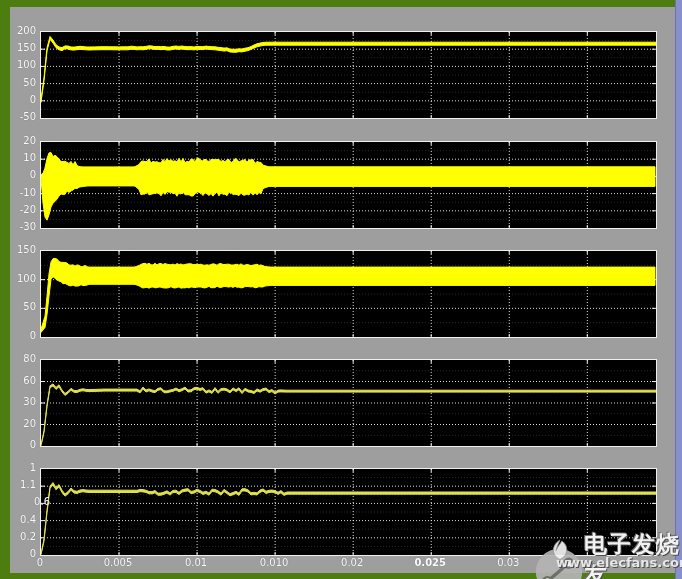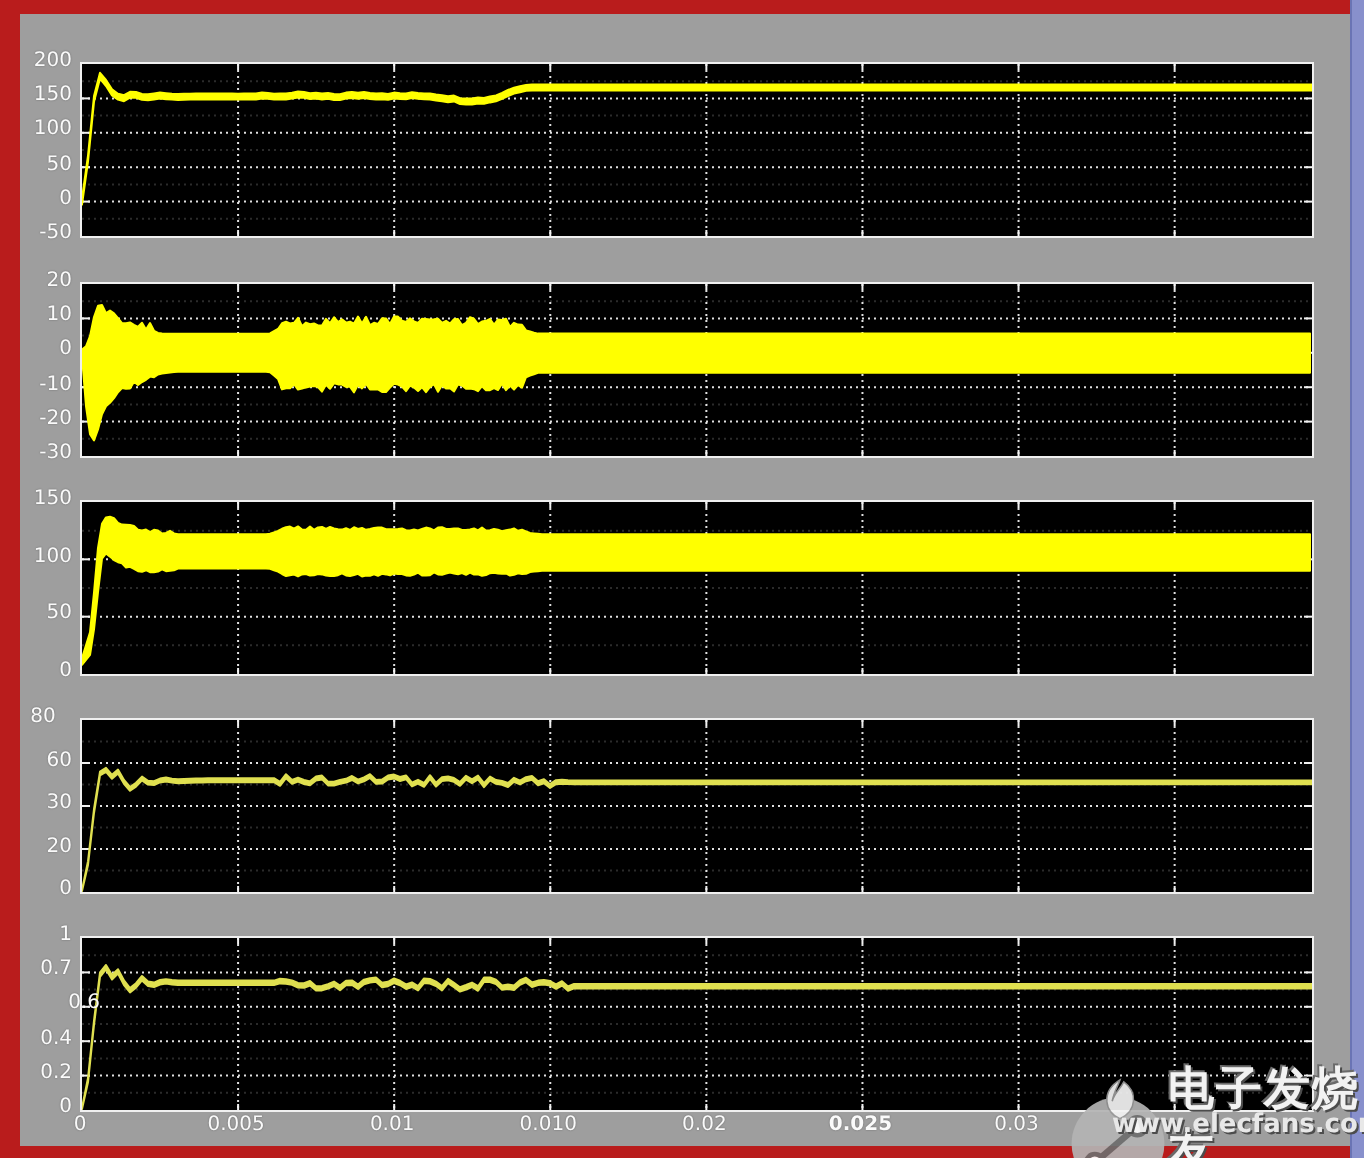--- a/index.html
+++ b/index.html
@@ -1,16 +1,16 @@
 <!DOCTYPE html>
 <html><head>
 <meta charset="utf-8">
 <style>
   html,body{margin:0;padding:0;}
-  #screen{position:relative;width:682px;height:579px;background:#b91c1c;overflow:hidden;
+  #screen{position:relative;width:682px;height:579px;background:#4d7c0f;overflow:hidden;
           font-family:"DejaVu Sans","Liberation Sans",sans-serif;}
   .panel{position:absolute;left:10px;top:7px;width:666px;height:566px;background:#9e9e9e;}
   .scrollbar{position:absolute;right:0;top:0;width:6px;height:579px;background:#8890cc;border-left:1px solid #6a74b4;}
   .plotbox{position:absolute;background:#000;border:1px solid #f0f0f0;}
   .plotbox svg{position:absolute;left:0;top:0;}
   .ytick{position:absolute;width:29px;text-align:right;font-size:10px;color:#fafafa;
          text-shadow:0 0 1px rgba(0,0,0,.35);}
   .xtick{position:absolute;font-size:10px;color:#fafafa;transform:translateX(-50%);
          text-shadow:0 0 1px rgba(0,0,0,.35);}
   .watermark{position:absolute;left:0;top:0;width:682px;height:484px;pointer-events:none;}
@@ -211,21 +211,21 @@
             <line x1="390.22842639593915" y1="83" x2="390.22842639593915" y2="86" stroke="#f0f0f0"></line>
             <line x1="390.22842639593915" y1="0" x2="390.22842639593915" y2="3" stroke="#f0f0f0"></line>
             <line x1="468.27411167512696" y1="83" x2="468.27411167512696" y2="86" stroke="#f0f0f0"></line>
             <line x1="468.27411167512696" y1="0" x2="468.27411167512696" y2="3" stroke="#f0f0f0"></line>
             <line x1="546.3197969543148" y1="83" x2="546.3197969543148" y2="86" stroke="#f0f0f0"></line>
             <line x1="546.3197969543148" y1="0" x2="546.3197969543148" y2="3" stroke="#f0f0f0"></line>
           </g>
           <polygon points="0,85.0 3,70.6 6,44.5 9,25.8 12,23.9 15,27.4 18,24.8 21,30.0 24,33.5 27,31.4 30,28.3 33,30.4 36,30.6 39,29.3 42,28.8 45,29.4 48,29.6 51,29.5 54,29.4 57,29.3 60,29.2 63,29.1 66,29.1 69,29.1 72,29.1 75,29.1 78,29.1 81,29.1 84,29.1 87,29.1 90,29.1 93,29.1 96,29.1 99,30.9 102,27.1 105,30.0 108,28.9 111,30.0 114,30.7 117,28.3 120,27.8 123,30.8 126,30.9 129,30.0 132,29.4 135,28.0 138,29.8 141,28.7 144,27.1 147,30.0 150,29.8 153,27.8 156,27.3 159,28.5 162,27.7 165,31.3 168,29.9 171,31.5 174,27.6 177,31.4 180,28.6 183,28.2 186,29.0 189,31.0 192,27.9 195,29.7 198,27.8 201,31.6 204,28.3 207,30.0 210,30.5 213,31.5 216,28.9 219,30.3 222,28.6 225,28.0 228,30.6 231,29.6 234,32.1 237,30.1 240,29.9 243,30.1 246,30.2 249,30.2 252,30.2 255,30.2 258,30.2 261,30.2 264,30.2 267,30.2 270,30.2 273,30.2 276,30.2 279,30.2 282,30.2 285,30.2 288,30.2 291,30.2 294,30.2 297,30.2 300,30.2 303,30.2 306,30.2 309,30.2 312,30.2 315,30.2 318,30.2 321,30.2 324,30.2 327,30.2 330,30.2 333,30.2 336,30.2 339,30.2 342,30.2 345,30.2 348,30.2 351,30.2 354,30.2 357,30.2 360,30.2 363,30.2 366,30.2 369,30.2 372,30.2 375,30.2 378,30.2 381,30.2 384,30.2 387,30.2 390,30.2 393,30.2 396,30.2 399,30.2 402,30.2 405,30.2 408,30.2 411,30.2 414,30.2 417,30.2 420,30.2 423,30.2 426,30.2 429,30.2 432,30.2 435,30.2 438,30.2 441,30.2 444,30.2 447,30.2 450,30.2 453,30.2 456,30.2 459,30.2 462,30.2 465,30.2 468,30.2 471,30.2 474,30.2 477,30.2 480,30.2 483,30.2 486,30.2 489,30.2 492,30.2 495,30.2 498,30.2 501,30.2 504,30.2 507,30.2 510,30.2 513,30.2 516,30.2 519,30.2 522,30.2 525,30.2 528,30.2 531,30.2 534,30.2 537,30.2 540,30.2 543,30.2 546,30.2 549,30.2 552,30.2 555,30.2 558,30.2 561,30.2 564,30.2 567,30.2 570,30.2 573,30.2 576,30.2 579,30.2 582,30.2 585,30.2 588,30.2 591,30.2 594,30.2 597,30.2 600,30.2 603,30.2 606,30.2 609,30.2 612,30.2 615,30.2 615,32.1 612,32.1 609,32.1 606,32.1 603,32.1 600,32.1 597,32.1 594,32.1 591,32.1 588,32.1 585,32.1 582,32.1 579,32.1 576,32.1 573,32.1 570,32.1 567,32.1 564,32.1 561,32.1 558,32.1 555,32.1 552,32.1 549,32.1 546,32.1 543,32.1 540,32.1 537,32.1 534,32.1 531,32.1 528,32.1 525,32.1 522,32.1 519,32.1 516,32.1 513,32.1 510,32.1 507,32.1 504,32.1 501,32.1 498,32.1 495,32.1 492,32.1 489,32.1 486,32.1 483,32.1 480,32.1 477,32.1 474,32.1 471,32.1 468,32.1 465,32.1 462,32.1 459,32.1 456,32.1 453,32.1 450,32.1 447,32.1 444,32.1 441,32.1 438,32.1 435,32.1 432,32.1 429,32.1 426,32.1 423,32.1 420,32.1 417,32.1 414,32.1 411,32.1 408,32.1 405,32.1 402,32.1 399,32.1 396,32.1 393,32.1 390,32.1 387,32.1 384,32.1 381,32.1 378,32.1 375,32.1 372,32.1 369,32.1 366,32.1 363,32.1 360,32.1 357,32.1 354,32.1 351,32.1 348,32.1 345,32.1 342,32.1 339,32.1 336,32.1 333,32.1 330,32.1 327,32.1 324,32.1 321,32.1 318,32.1 315,32.1 312,32.1 309,32.1 306,32.1 303,32.1 300,32.1 297,32.1 294,32.1 291,32.1 288,32.1 285,32.1 282,32.1 279,32.1 276,32.1 273,32.1 270,32.1 267,32.1 264,32.1 261,32.1 258,32.1 255,32.1 252,32.1 249,32.1 246,32.1 243,32.0 240,31.9 237,32.1 234,34.0 231,31.6 228,32.6 225,29.9 222,30.6 219,32.2 216,30.9 213,33.5 210,32.4 207,31.9 204,30.2 201,33.6 198,29.7 195,31.6 192,29.8 189,32.9 186,30.9 183,30.1 180,30.5 177,33.3 174,29.5 171,33.4 168,31.8 165,33.2 162,29.6 159,30.5 156,29.2 153,29.7 150,31.8 147,31.9 144,29.0 141,30.7 138,31.7 135,30.0 132,31.3 129,31.9 126,32.8 123,32.7 120,29.7 117,30.2 114,32.6 111,32.0 108,30.8 105,31.9 102,29.1 99,32.9 96,31.1 93,31.1 90,31.1 87,31.1 84,31.1 81,31.1 78,31.1 75,31.1 72,31.1 69,31.1 66,31.1 63,31.1 60,31.2 57,31.3 54,31.4 51,31.5 48,31.6 45,31.3 42,30.8 39,31.2 36,32.5 33,32.3 30,30.2 27,33.3 24,35.4 21,31.9 18,26.7 15,29.4 12,25.9 9,27.7 6,46.5 3,72.5 0,85.5" fill="#e0e050" stroke="#e0e050" stroke-width="1" stroke-linejoin="round"></polygon>
         </svg>
       </div>
-      <span class="ytick" style="left: 7px; top: 353px; text-align: center;">80</span>
+      <span class="ytick" style="left: 7px; top: 353px;">80</span>
       <span class="ytick" style="left: 7px; top: 374.5px;">60</span>
       <span class="ytick" style="left: 7px; top: 396px;">30</span>
       <span class="ytick" style="left: 7px; top: 417.5px;">20</span>
       <span class="ytick" style="left: 7px; top: 439px;">0</span>
       <div class="plotbox" style="left: 40px; top: 468px; width: 615px; height: 86px;">
         <svg width="615" height="86" viewBox="0 0 615 86">
           <g>
             <line x1="0" y1="8.599999999999998" x2="615" y2="8.599999999999998" stroke="#2b2b2b" stroke-dasharray="1 2"></line>
             <line x1="0" y1="25.800000000000004" x2="615" y2="25.800000000000004" stroke="#2b2b2b" stroke-dasharray="1 2"></line>
             <line x1="0" y1="43" x2="615" y2="43" stroke="#2b2b2b" stroke-dasharray="1 2"></line>
@@ -264,21 +264,21 @@
             <line x1="390.22842639593915" y1="0" x2="390.22842639593915" y2="3" stroke="#f0f0f0"></line>
             <line x1="468.27411167512696" y1="83" x2="468.27411167512696" y2="86" stroke="#f0f0f0"></line>
             <line x1="468.27411167512696" y1="0" x2="468.27411167512696" y2="3" stroke="#f0f0f0"></line>
             <line x1="546.3197969543148" y1="83" x2="546.3197969543148" y2="86" stroke="#f0f0f0"></line>
             <line x1="546.3197969543148" y1="0" x2="546.3197969543148" y2="3" stroke="#f0f0f0"></line>
           </g>
           <polygon points="0,84.9 3,70.0 6,41.3 9,17.2 12,13.5 15,18.5 18,15.6 21,21.2 24,25.0 27,22.6 30,19.0 33,21.7 36,22.3 39,21.0 42,20.6 45,21.0 48,21.2 51,21.2 54,21.2 57,21.2 60,21.2 63,21.2 66,21.2 69,21.2 72,21.2 75,21.2 78,21.2 81,21.2 84,21.2 87,21.2 90,21.2 93,21.2 96,21.3 99,20.4 102,20.6 105,21.2 108,22.5 111,22.6 114,21.5 117,24.1 120,24.0 123,23.1 126,21.8 129,23.8 132,21.4 135,21.2 138,23.3 141,20.8 144,20.1 147,19.7 150,22.4 153,21.9 156,20.2 159,21.4 162,23.2 165,22.2 168,24.0 171,20.2 174,20.5 177,21.8 180,24.0 183,20.4 186,22.4 189,24.6 192,23.5 195,22.3 198,24.1 201,19.8 204,19.7 207,20.8 210,23.7 213,23.3 216,23.8 219,21.1 222,19.9 225,22.2 228,21.3 231,21.0 234,21.5 237,23.2 240,21.6 243,24.2 246,23.0 249,23.0 252,23.0 255,23.0 258,23.0 261,23.0 264,23.0 267,23.0 270,23.0 273,23.0 276,23.0 279,23.0 282,23.0 285,23.0 288,23.0 291,23.0 294,23.0 297,23.0 300,23.0 303,23.0 306,23.0 309,23.0 312,23.0 315,23.0 318,23.0 321,23.0 324,23.0 327,23.0 330,23.0 333,23.0 336,23.0 339,23.0 342,23.0 345,23.0 348,23.0 351,23.0 354,23.0 357,23.0 360,23.0 363,23.0 366,23.0 369,23.0 372,23.0 375,23.0 378,23.0 381,23.0 384,23.0 387,23.0 390,23.0 393,23.0 396,23.0 399,23.0 402,23.0 405,23.0 408,23.0 411,23.0 414,23.0 417,23.0 420,23.0 423,23.0 426,23.0 429,23.0 432,23.0 435,23.0 438,23.0 441,23.0 444,23.0 447,23.0 450,23.0 453,23.0 456,23.0 459,23.0 462,23.0 465,23.0 468,23.0 471,23.0 474,23.0 477,23.0 480,23.0 483,23.0 486,23.0 489,23.0 492,23.0 495,23.0 498,23.0 501,23.0 504,23.0 507,23.0 510,23.0 513,23.0 516,23.0 519,23.0 522,23.0 525,23.0 528,23.0 531,23.0 534,23.0 537,23.0 540,23.0 543,23.0 546,23.0 549,23.0 552,23.0 555,23.0 558,23.0 561,23.0 564,23.0 567,23.0 570,23.0 573,23.0 576,23.0 579,23.0 582,23.0 585,23.0 588,23.0 591,23.0 594,23.0 597,23.0 600,23.0 603,23.0 606,23.0 609,23.0 612,23.0 615,23.0 615,25.2 612,25.2 609,25.2 606,25.2 603,25.2 600,25.2 597,25.2 594,25.2 591,25.2 588,25.2 585,25.2 582,25.2 579,25.2 576,25.2 573,25.2 570,25.2 567,25.2 564,25.2 561,25.2 558,25.2 555,25.2 552,25.2 549,25.2 546,25.2 543,25.2 540,25.2 537,25.2 534,25.2 531,25.2 528,25.2 525,25.2 522,25.2 519,25.2 516,25.2 513,25.2 510,25.2 507,25.2 504,25.2 501,25.2 498,25.2 495,25.2 492,25.2 489,25.2 486,25.2 483,25.2 480,25.2 477,25.2 474,25.2 471,25.2 468,25.2 465,25.2 462,25.2 459,25.2 456,25.2 453,25.2 450,25.2 447,25.2 444,25.2 441,25.2 438,25.2 435,25.2 432,25.2 429,25.2 426,25.2 423,25.2 420,25.2 417,25.2 414,25.2 411,25.2 408,25.2 405,25.2 402,25.2 399,25.2 396,25.2 393,25.2 390,25.2 387,25.2 384,25.2 381,25.2 378,25.2 375,25.2 372,25.2 369,25.2 366,25.2 363,25.2 360,25.2 357,25.2 354,25.2 351,25.2 348,25.2 345,25.2 342,25.2 339,25.2 336,25.2 333,25.2 330,25.2 327,25.2 324,25.2 321,25.2 318,25.2 315,25.2 312,25.2 309,25.2 306,25.2 303,25.2 300,25.2 297,25.2 294,25.2 291,25.2 288,25.2 285,25.2 282,25.2 279,25.2 276,25.2 273,25.2 270,25.2 267,25.2 264,25.2 261,25.2 258,25.2 255,25.2 252,25.2 249,25.2 246,25.2 243,26.4 240,23.8 237,25.4 234,23.7 231,23.2 228,23.5 225,24.5 222,22.1 219,23.4 216,26.0 213,25.5 210,25.9 207,23.0 204,22.0 201,22.0 198,26.4 195,24.5 192,25.8 189,26.8 186,24.6 183,22.6 180,26.2 177,24.0 174,22.8 171,22.5 168,26.2 165,24.5 162,25.5 159,23.6 156,22.5 153,24.1 150,24.6 147,21.9 144,22.3 141,23.1 138,25.5 135,23.5 132,23.6 129,26.1 126,24.0 123,25.3 120,26.2 117,26.3 114,23.8 111,24.9 108,24.8 105,23.4 102,22.9 99,22.7 96,23.5 93,23.5 90,23.5 87,23.5 84,23.5 81,23.5 78,23.5 75,23.5 72,23.5 69,23.5 66,23.5 63,23.5 60,23.5 57,23.5 54,23.5 51,23.5 48,23.5 45,23.2 42,22.8 39,23.3 36,24.5 33,24.0 30,21.2 27,24.8 24,27.2 21,23.5 18,17.8 15,20.8 12,15.7 9,19.5 6,43.5 3,72.2 0,85.5" fill="#e0e050" stroke="#e0e050" stroke-width="1" stroke-linejoin="round"></polygon>
         </svg>
       </div>
       <span class="ytick" style="left: 7px; top: 462px;">1</span>
-      <span class="ytick" style="left: 7px; top: 479.2px;">0.7</span>
+      <span class="ytick" style="left: 7px; top: 479.2px;">1.1</span>
       <span class="ytick" style="left: 21px; top: 496.4px;">0.6</span>
       <span class="ytick" style="left: 7px; top: 513.6px;">0.4</span>
       <span class="ytick" style="left: 7px; top: 530.8px;">0.2</span>
       <span class="ytick" style="left: 7px; top: 548px;">0</span>
       <span class="xtick" style="left: 40px; top: 557px;">0</span>
       <span class="xtick" style="left: 118.046px; top: 557px; text-align: right;">0.005</span>
       <span class="xtick" style="left: 196.091px; top: 557px;">0.01</span>
       <span class="xtick" style="left: 274.137px; top: 557px;">0.010</span>
       <span class="xtick" style="left: 352.183px; top: 557px; text-align: right;">0.02</span>
       <span class="xtick" style="left: 430.228px; top: 557px; font-weight: bold;">0.025</span>

